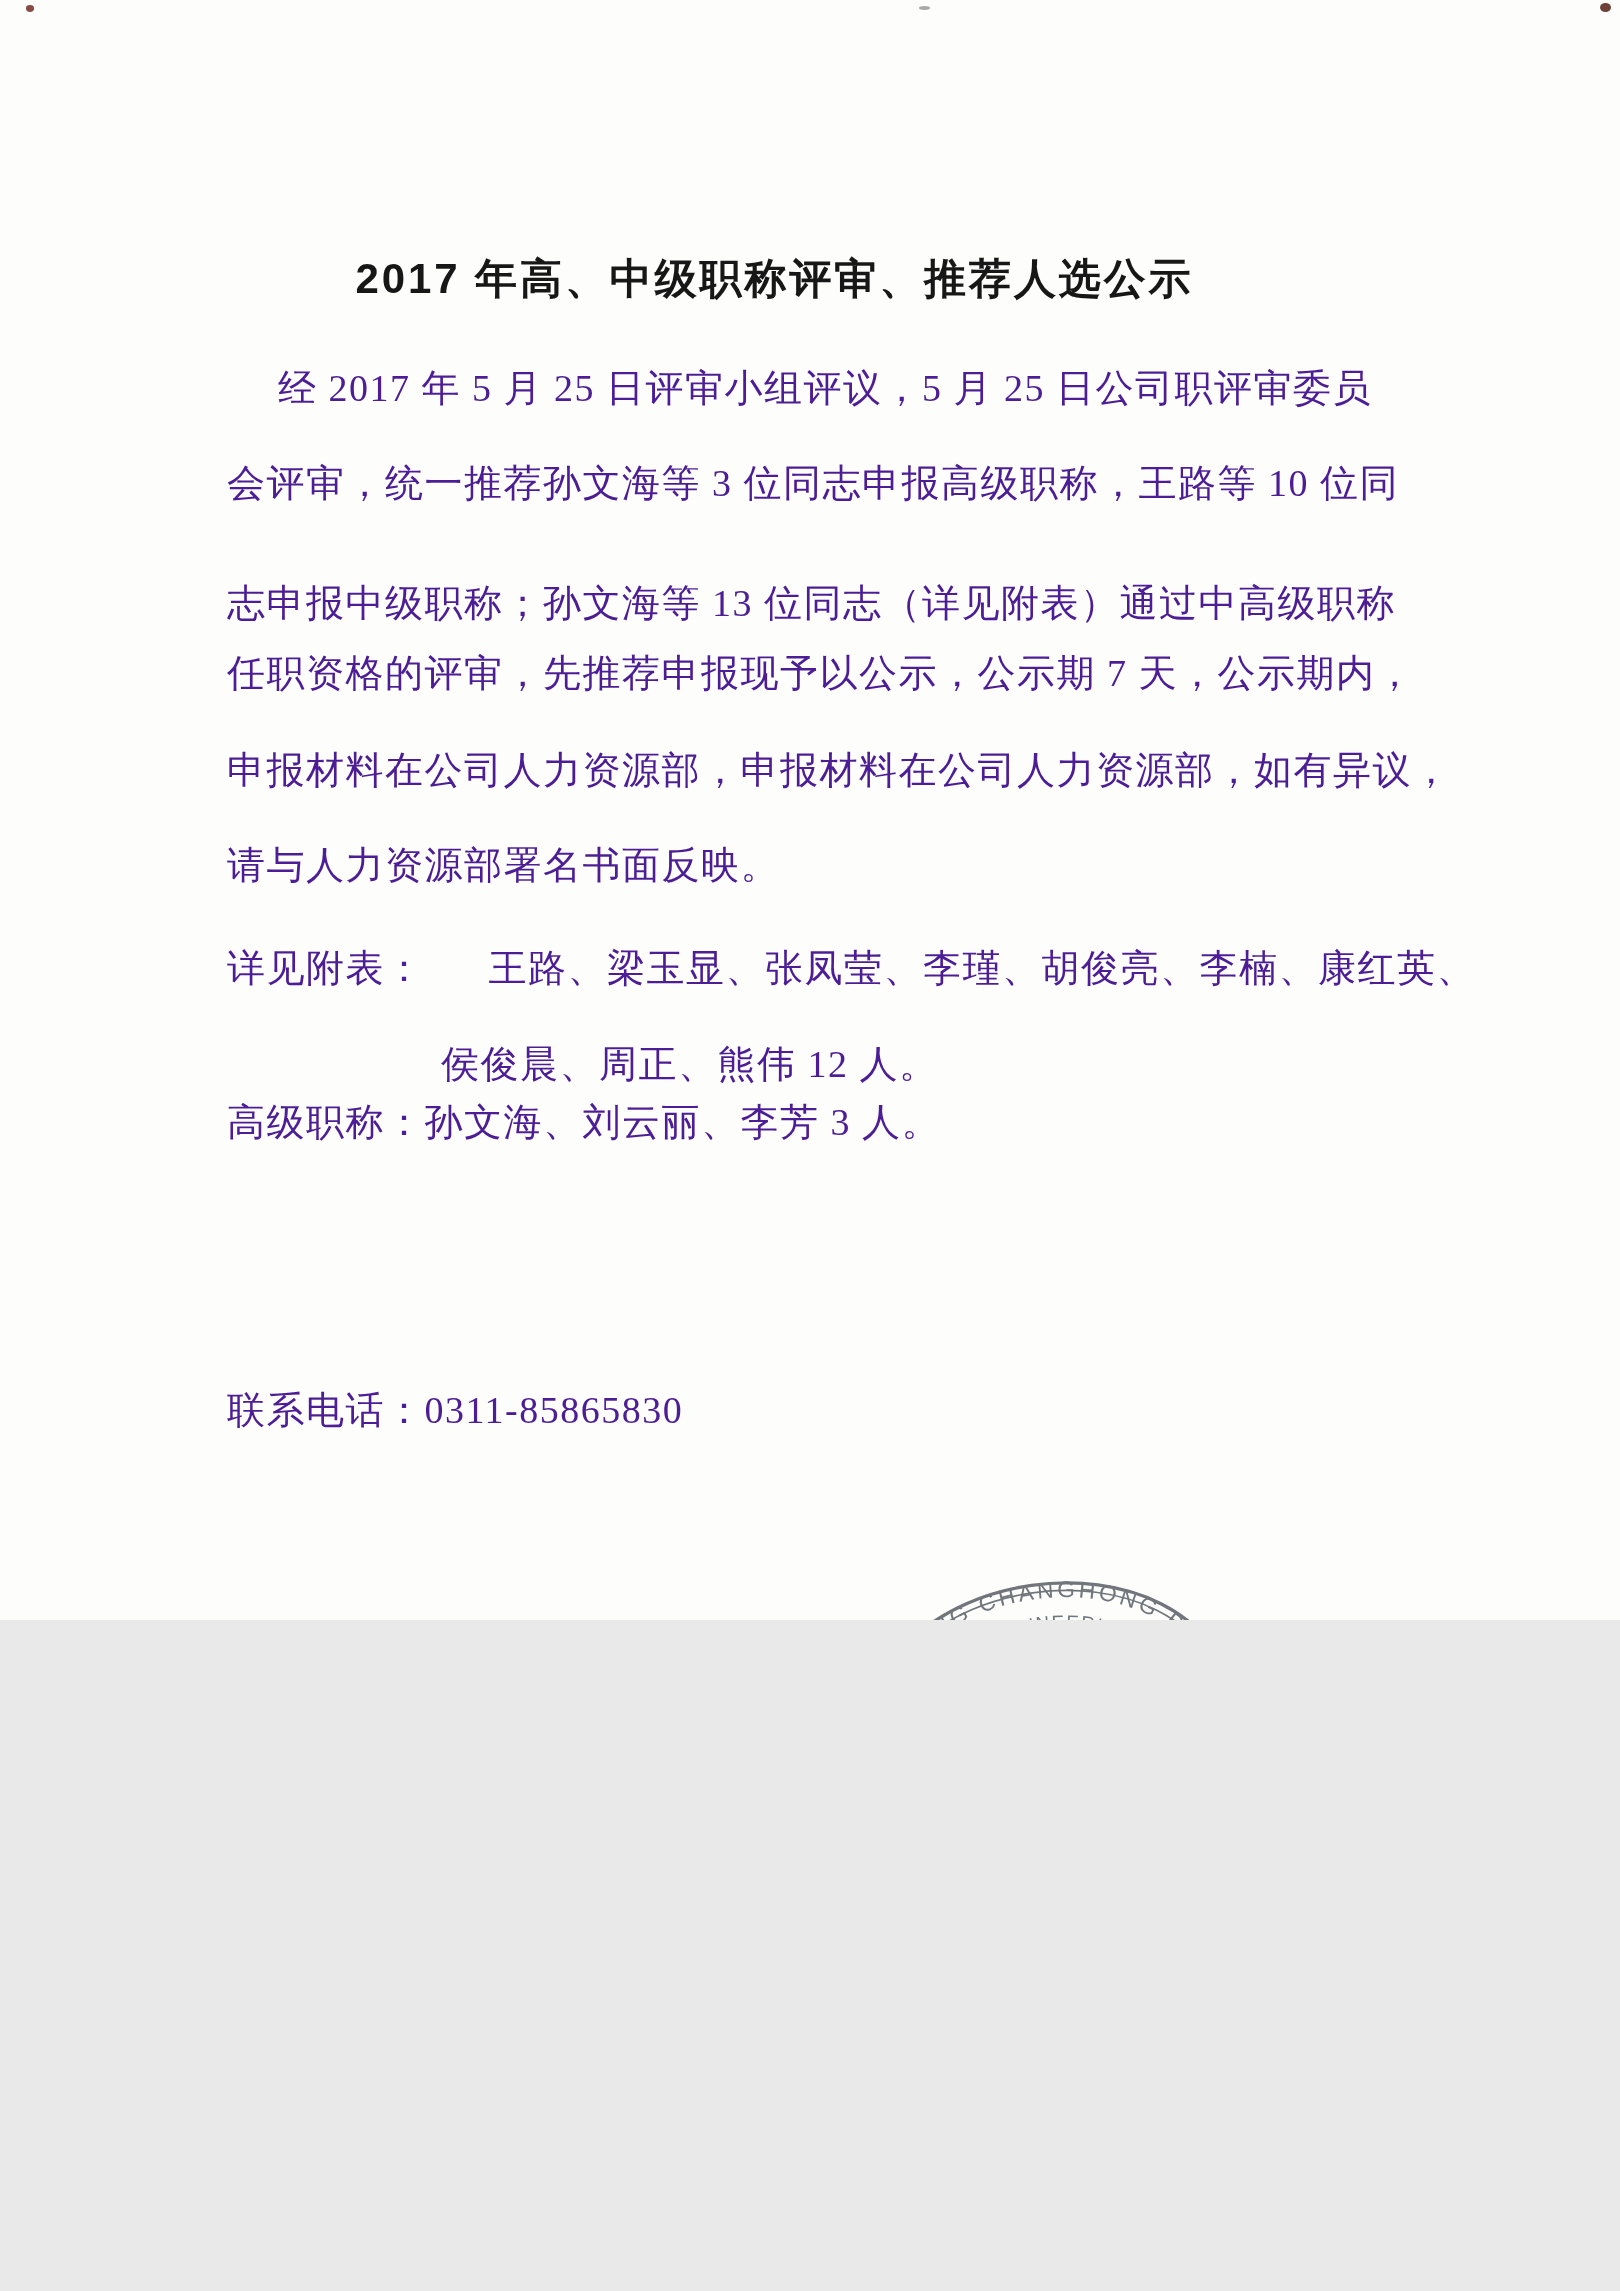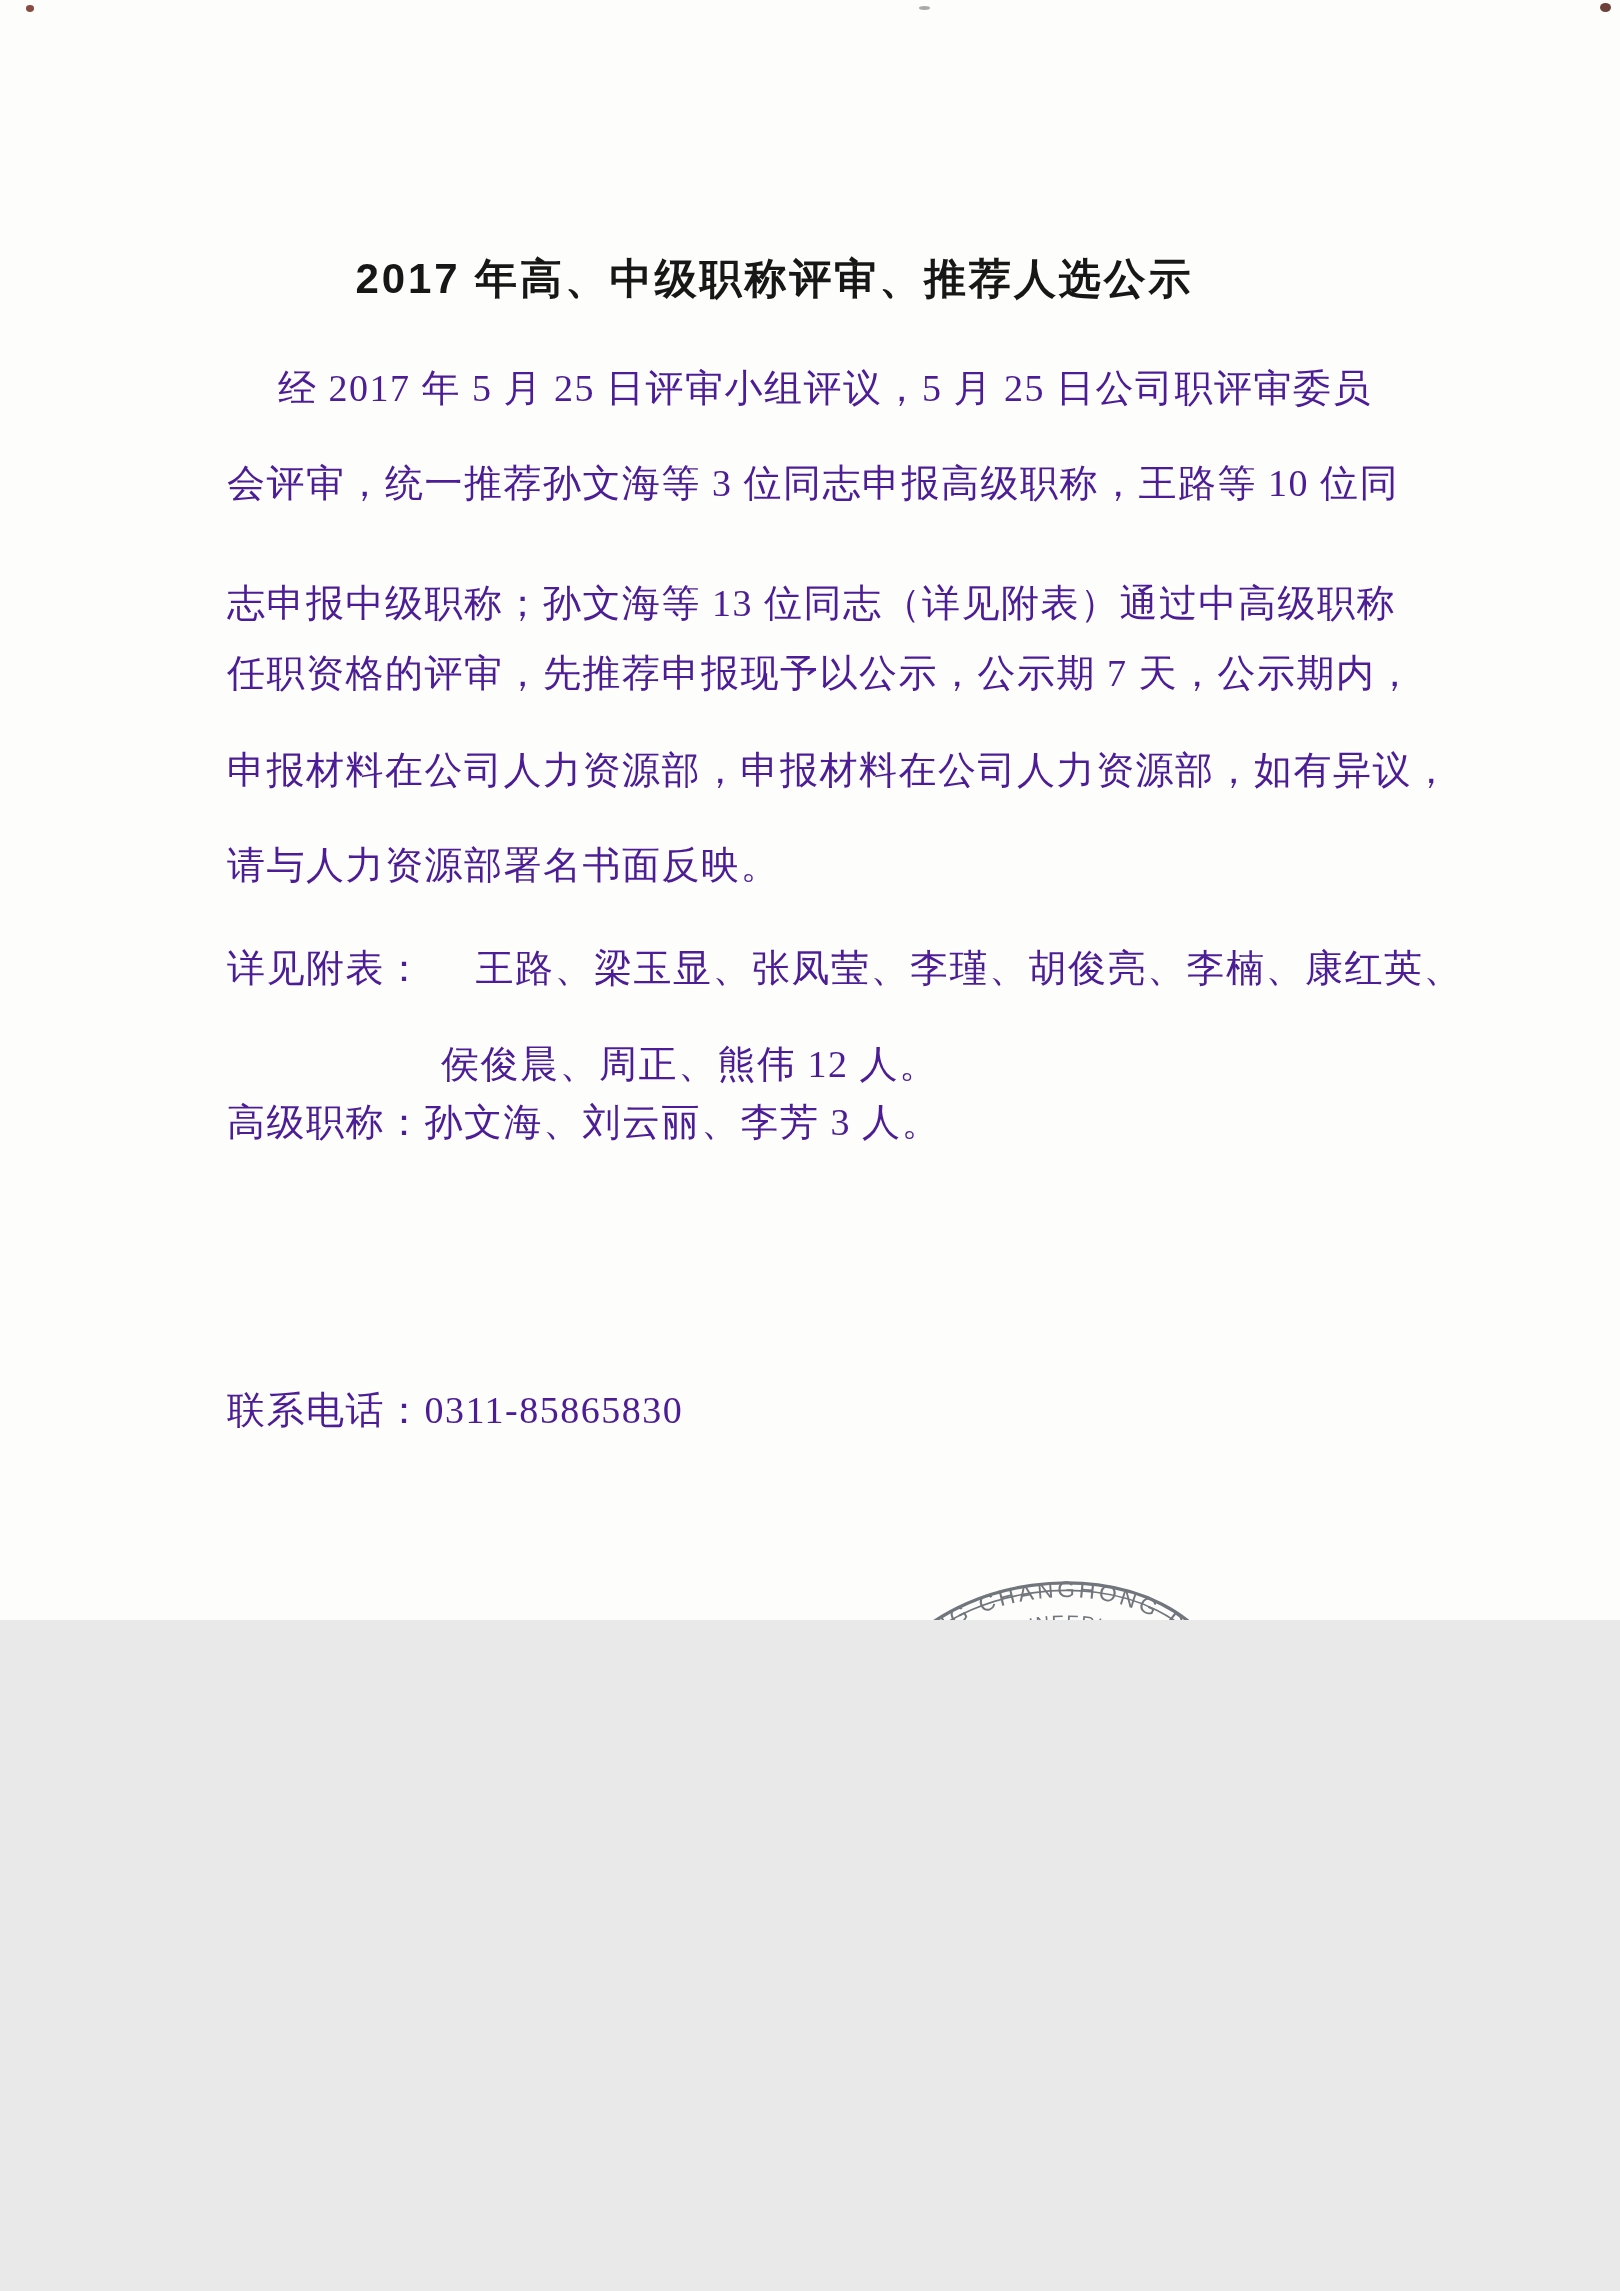--- a/index.html
+++ b/index.html
@@ -22,21 +22,21 @@
   }
   .bline{
     position:absolute;left:227px;
     font-size:38px;letter-spacing:1.5px;
     white-space:nowrap;z-index:2;color:#4c1d95;
   }
   .bline.indent{text-indent:51px;}
   .l1{top:363px}.l2{top:458px}.l3{top:578px}.l4{top:648px}
   .l5{top:745px}.l6{top:840px}
   .l7{top:943px}.l8{top:1039px;left:441px}.l9{top:1097px}
-  .l7 .names{margin-left:51px;}
+  .l7 .names{margin-left:64px;}
   .contact{top:1385px}
   .company-line{
     position:absolute;top:1643px;left:730px;
     font-size:37px;letter-spacing:1px;white-space:nowrap;
     z-index:3;color:#14532d;
   }
   .date-line{
     position:absolute;top:1745px;left:882px;
     font-size:39px;letter-spacing:2px;white-space:nowrap;
     z-index:3;color:#0f766e;

